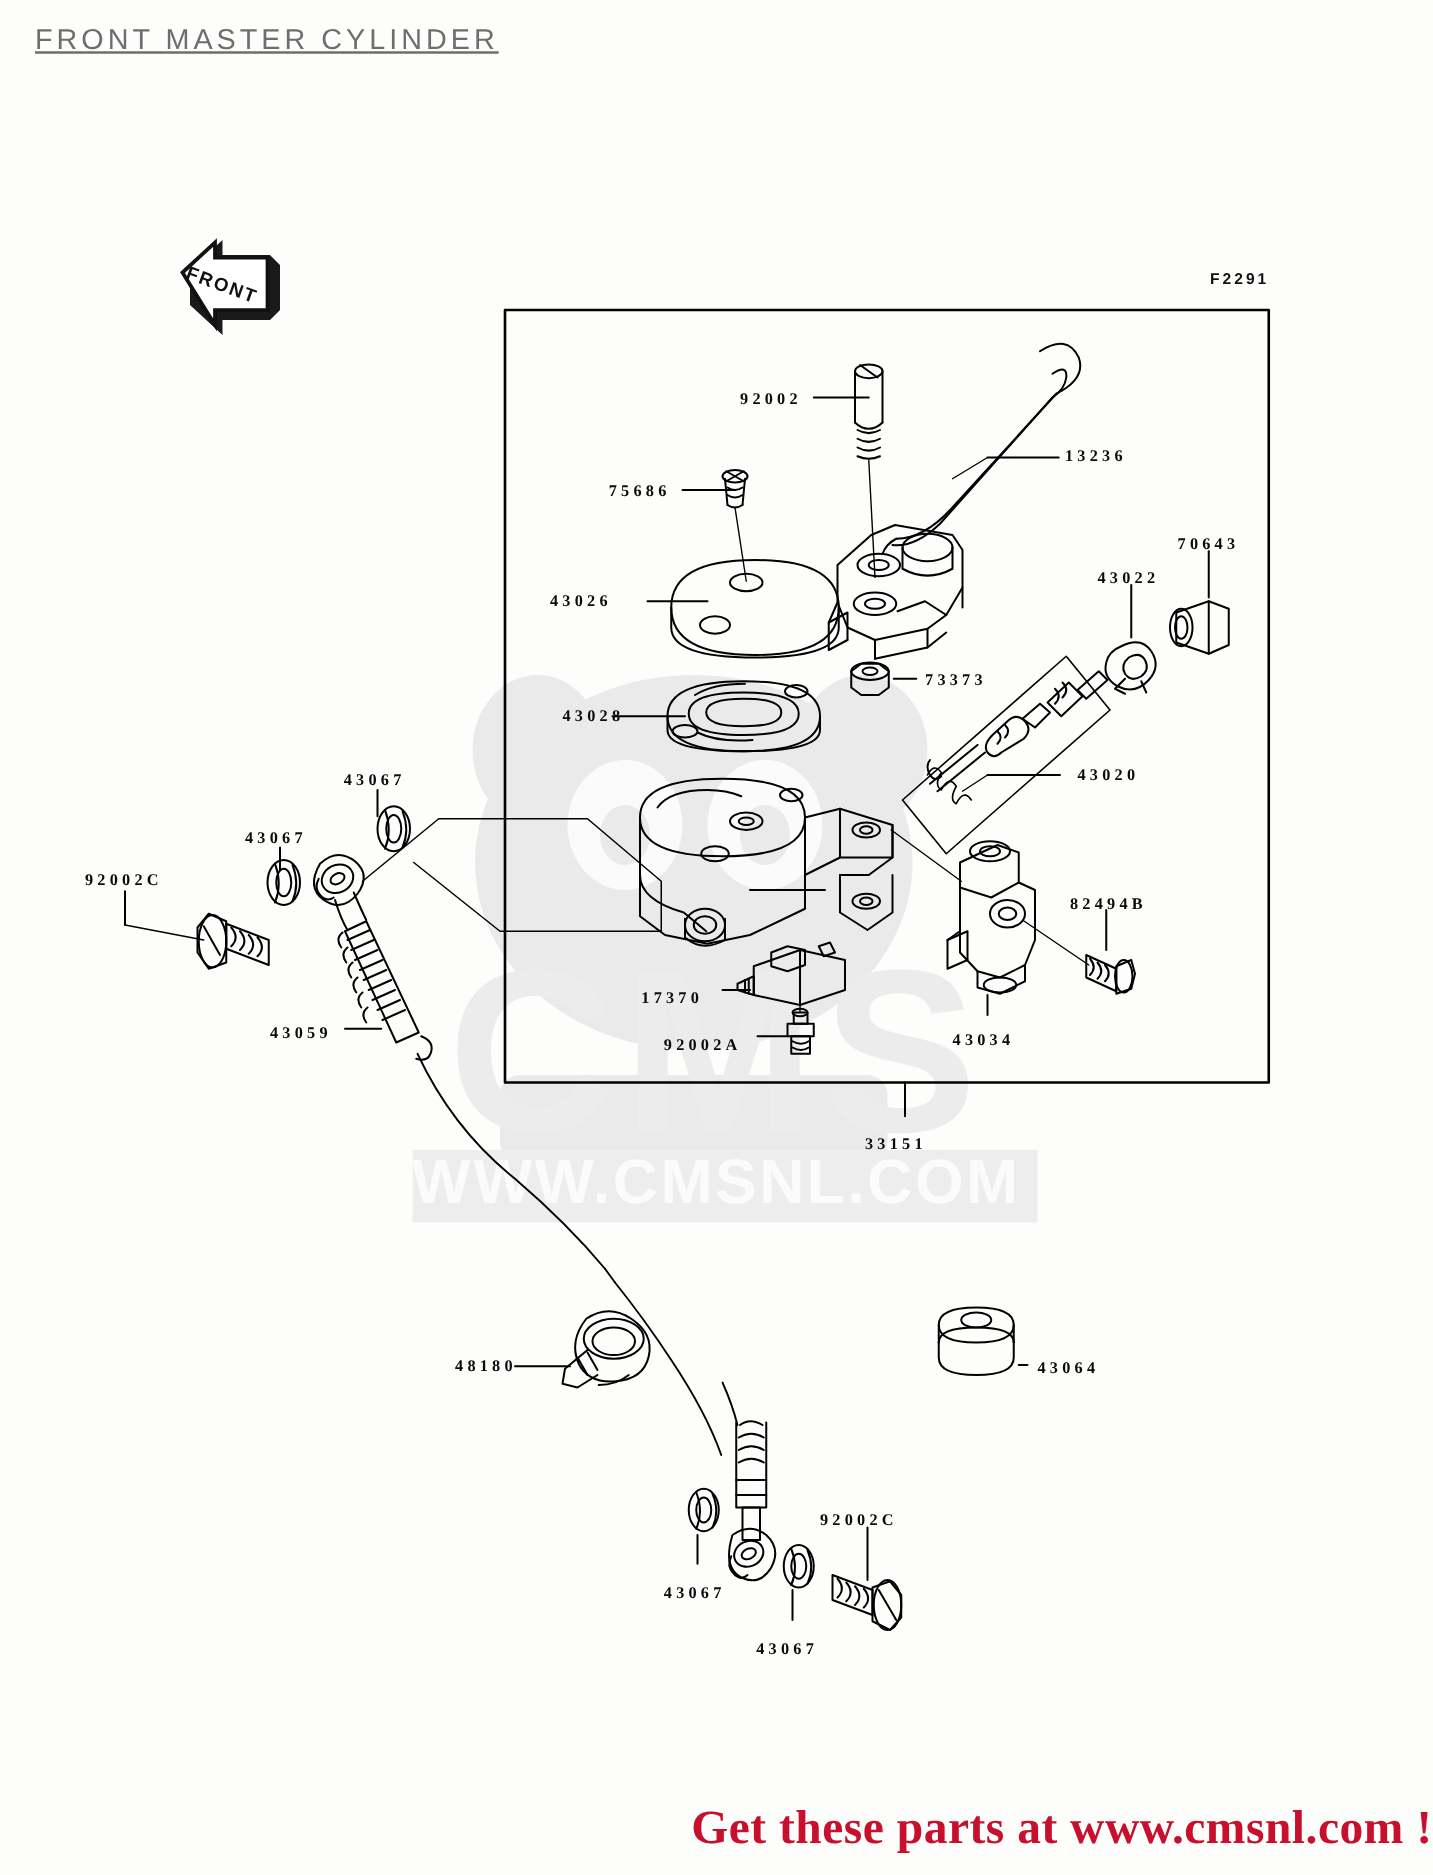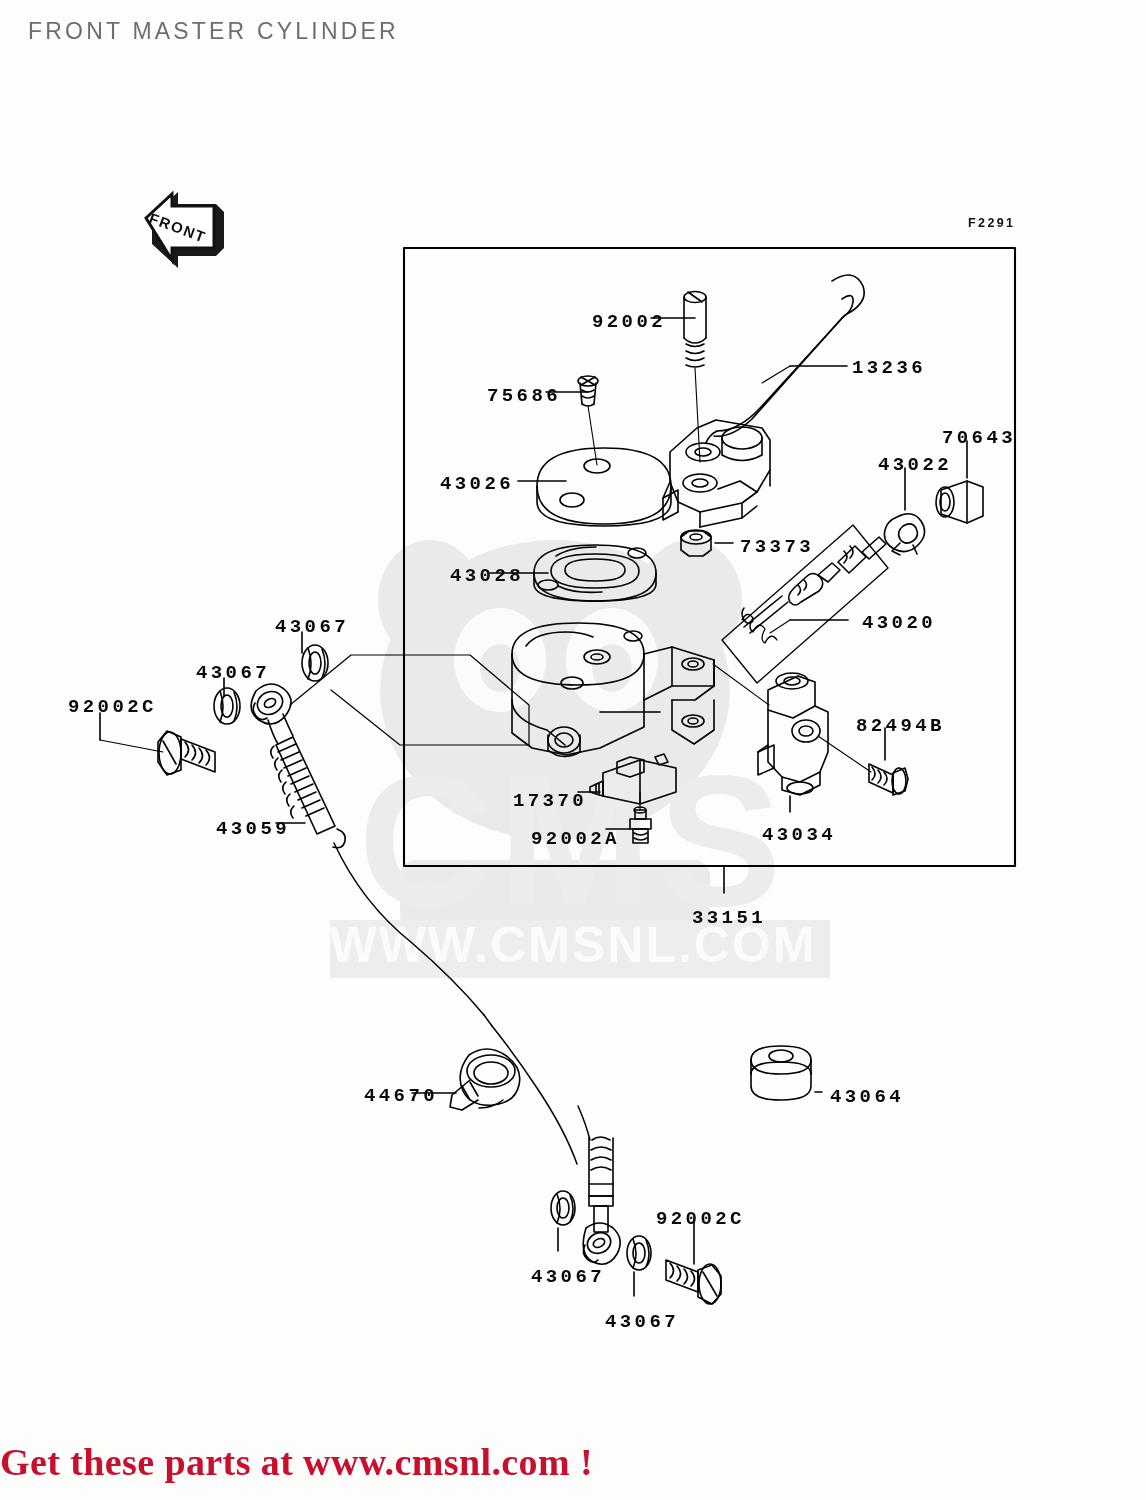--- a/index.html
+++ b/index.html
@@ -5,35 +5,36 @@
   html,body{margin:0;padding:0;background:#fdfdfb;}
   body{
     width:1146px;height:1500px;position:relative;overflow:hidden;
     font-family:"Liberation Sans", sans-serif;
   }
   #page-title{
     position:absolute;left:28px;top:18px;
     font-size:23px;letter-spacing:3.2px;color:#6e6e6e;
     font-family:"Liberation Sans", sans-serif;font-weight:400;
     white-space:nowrap;
+    text-decoration:underline;
   }
   #fig-code{
     position:absolute;left:968px;top:175px;
     font-size:12.5px;letter-spacing:2.4px;color:#111;font-weight:700;margin-top:41px;
   }
   #footer-cta{
-    position:absolute;left:0;right:0;top:1440px;text-align:left;
+    position:absolute;left:0;right:0;top:1440px;text-align:right;
     font-size:38px;color:#c8102e;font-weight:700;
     font-family:"Liberation Serif", serif;letter-spacing:.4px;
   }
   .svg-layer{position:absolute;left:0;top:0;width:1146px;height:1500px;}
   .lbl{
-    position:absolute;font-size:19px;letter-spacing:3.4px;color:#0a0a0a;
+    position:absolute;font-size:13px;letter-spacing:3.4px;color:#0a0a0a;
     font-weight:700;white-space:nowrap;
-    font-family:Liberation Mono, monospace;
+    font-family:Liberation Serif, serif;
   }
   .front-badge{position:absolute;left:138px;top:186px;width:96px;height:90px;}
 </style>
 </head>
 <body>
 
 <div id="page-title">FRONT MASTER CYLINDER</div>
 
 <div id="fig-code">F2291</div>
 
@@ -370,18 +371,18 @@
 <div class="lbl" style="left:275px;top:616px">43067</div>
 <div class="lbl" style="left:196px;top:662px">43067</div>
 <div class="lbl" style="left:68px;top:696px">92002C</div>
 <div class="lbl" style="left:856px;top:715px">82494B</div>
 <div class="lbl" style="left:513px;top:790px">17370</div>
 <div class="lbl" style="left:216px;top:818px">43059</div>
 <div class="lbl" style="left:531px;top:828px">92002A</div>
 <div class="lbl" style="left:762px;top:824px">43034</div>
 <div class="lbl" style="left:692px;top:907px">33151</div>
 <div class="lbl" style="left:830px;top:1086px">43064</div>
-<div class="lbl" style="left:364px;top:1085px">44670</div>
+<div class="lbl" style="left:364px;top:1085px">48180</div>
 <div class="lbl" style="left:656px;top:1208px">92002C</div>
 <div class="lbl" style="left:531px;top:1266px">43067</div>
 <div class="lbl" style="left:605px;top:1311px">43067</div>
 
 <div id="footer-cta">Get these parts at www.cmsnl.com !</div>
 
 </body></html>

